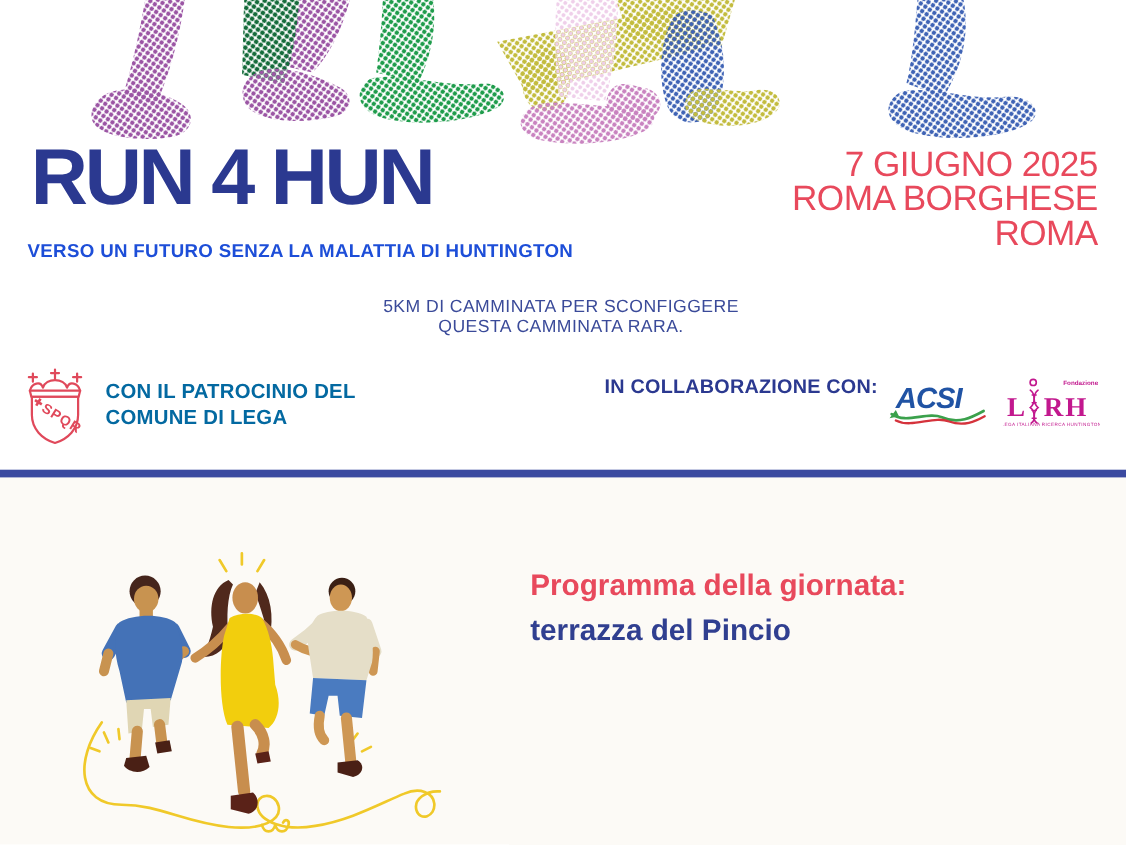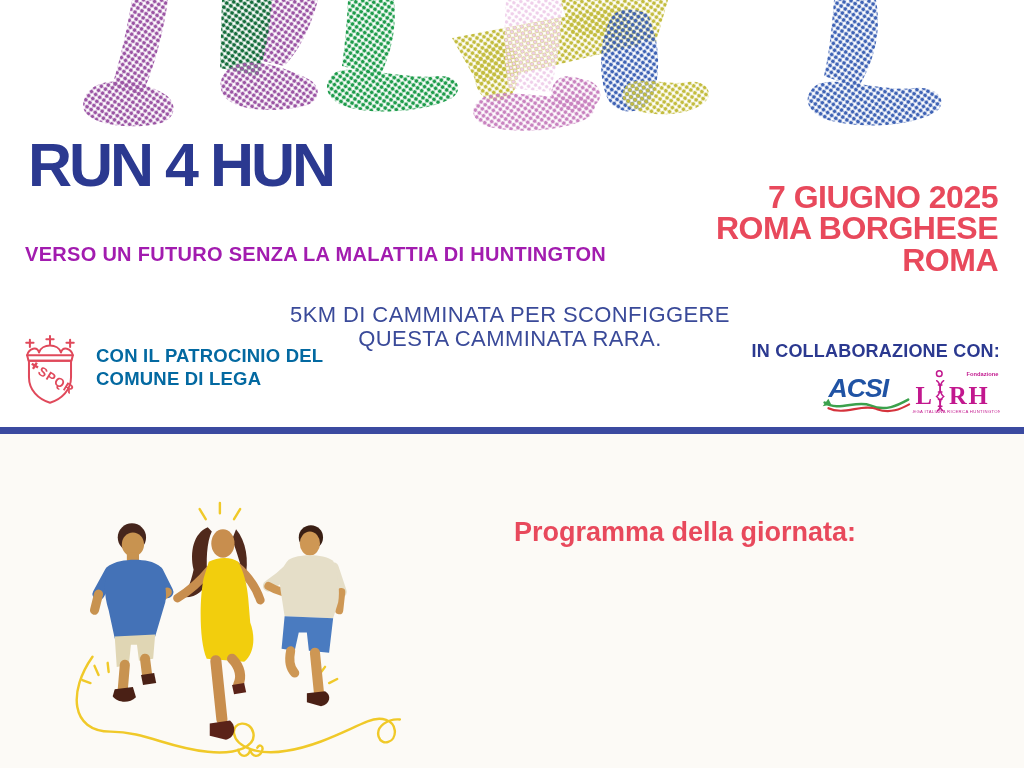--- a/index.html
+++ b/index.html
@@ -3,47 +3,47 @@
 <meta charset="utf-8">
 <style>
   * { margin:0; padding:0; box-sizing:border-box; }
   html,body { background:#ffffff; }
   body { font-family:"Liberation Sans", sans-serif; }
   .poster { position:relative; width:1024px; height:768px; background:#ffffff; overflow:hidden; }
   .bottom-bg { position:absolute; left:0; top:434px; width:1024px; height:334px; background:#fcfaf6; }
 
   .top-illustration { position:absolute; left:0; top:0; width:1024px; height:135px; }
 
-  .title { position:absolute; left:28px; top:135px; font-size:61px; font-weight:700;
+  .title { position:absolute; left:28px; top:125px; font-size:72px; font-weight:700;
            letter-spacing:-3px; color:#2b3990; line-height:1; white-space:nowrap; }
-  .subtitle { position:absolute; left:25px; top:219px; font-size:20px; font-weight:700;
-              letter-spacing:0.3px; color:#a21caf; white-space:nowrap;margin-top:24px; }
+  .subtitle { position:absolute; left:25px; top:219px; font-size:17px; font-weight:700;
+              letter-spacing:0.3px; color:#1d4ed8; white-space:nowrap; }
 
   .date-block { position:absolute; right:26px; top:134px; text-align:right; color:#e8495c;
-                font-weight:700; font-size:32px; line-height:0.98; letter-spacing:-0.5px;margin-top:48px; }
+                font-weight:400; font-size:32px; line-height:0.98; letter-spacing:-0.5px; }
 
   .tagline { position:absolute; left:0; top:271px; width:1020px; text-align:center;
-             color:#3a4a99; font-size:22px; line-height:1.1; letter-spacing:0.4px;margin-top:32px; }
+             color:#3a4a99; font-size:16px; line-height:1.1; letter-spacing:0.4px; }
 
   .patronage { position:absolute; left:18px; top:331px; display:flex; align-items:center; gap:14px; }
   .patronage-text { color:#0369a1; font-weight:700; font-size:18.5px; line-height:1.22;
                     letter-spacing:0.2px; white-space:nowrap; }
 
-  .collab { position:absolute; right:24px; top:341px; display:flex; flex-direction:column;
-            align-items:flex-end; gap:5px; }
+  .collab { position:absolute; right:24px; top:341px; display:flex; 
+            gap:5px; }
   .collab-label { color:#2b3990; font-weight:700; font-size:18px; letter-spacing:0.2px; white-space:nowrap; }
-  .collab-logos { display:flex; align-items:center; gap:0; }
+  .collab-logos { display:flex; align-items:center; gap:14px; }
 
   .divider { position:absolute; left:0; top:427px; width:1024px; height:7px; background:#3b4aa0; }
 
   .runners { position:absolute; left:55px; top:497px; width:350px; height:271px; }
 
   .program { position:absolute; left:482px; top:512px; font-size:27px; font-weight:700;
              line-height:41px; color:#303f90; white-space:nowrap; }
-  .program .heading { color:#e8495c;margin-left:32px; }
+  .program .heading { color:#e8495c; }
 </style>
 </head>
 <body>
 
 <div class="poster">
 
   <div class="bottom-bg"></div>
 
   <svg class="top-illustration" viewBox="0 0 1024 135" xmlns="http://www.w3.org/2000/svg">
     <defs>
@@ -205,15 +205,16 @@
       <path d="M228,62 C238,56 262,56 272,63 C277,76 279,94 277,104 L272,120 L224,118 L220,92 C218,80 222,68 228,62 Z" fill="#e5dec8"></path>
       <path d="M224,118 L272,120 L268,154 L248,152 L246,134 L238,134 L234,152 L221,150 Z" fill="#4a7bc0"></path>
       <path d="M254,154 L258,194" stroke="#ce9754" stroke-width="10" stroke-linecap="round" fill="none"></path>
       <path d="M230,152 C228,162 230,170 234,174" stroke="#ce9754" stroke-width="9" stroke-linecap="round" fill="none"></path>
       <path d="M246,194 L264,192 C271,196 269,205 260,207 L246,203 Z" fill="#4a2015"></path>
     </g>
   </svg>
 
   <div class="program">
     <div class="heading">Programma della giornata:</div>
+    <div>terrazza del Pincio</div>
   </div>
 
 </div>
 
 </body></html>

